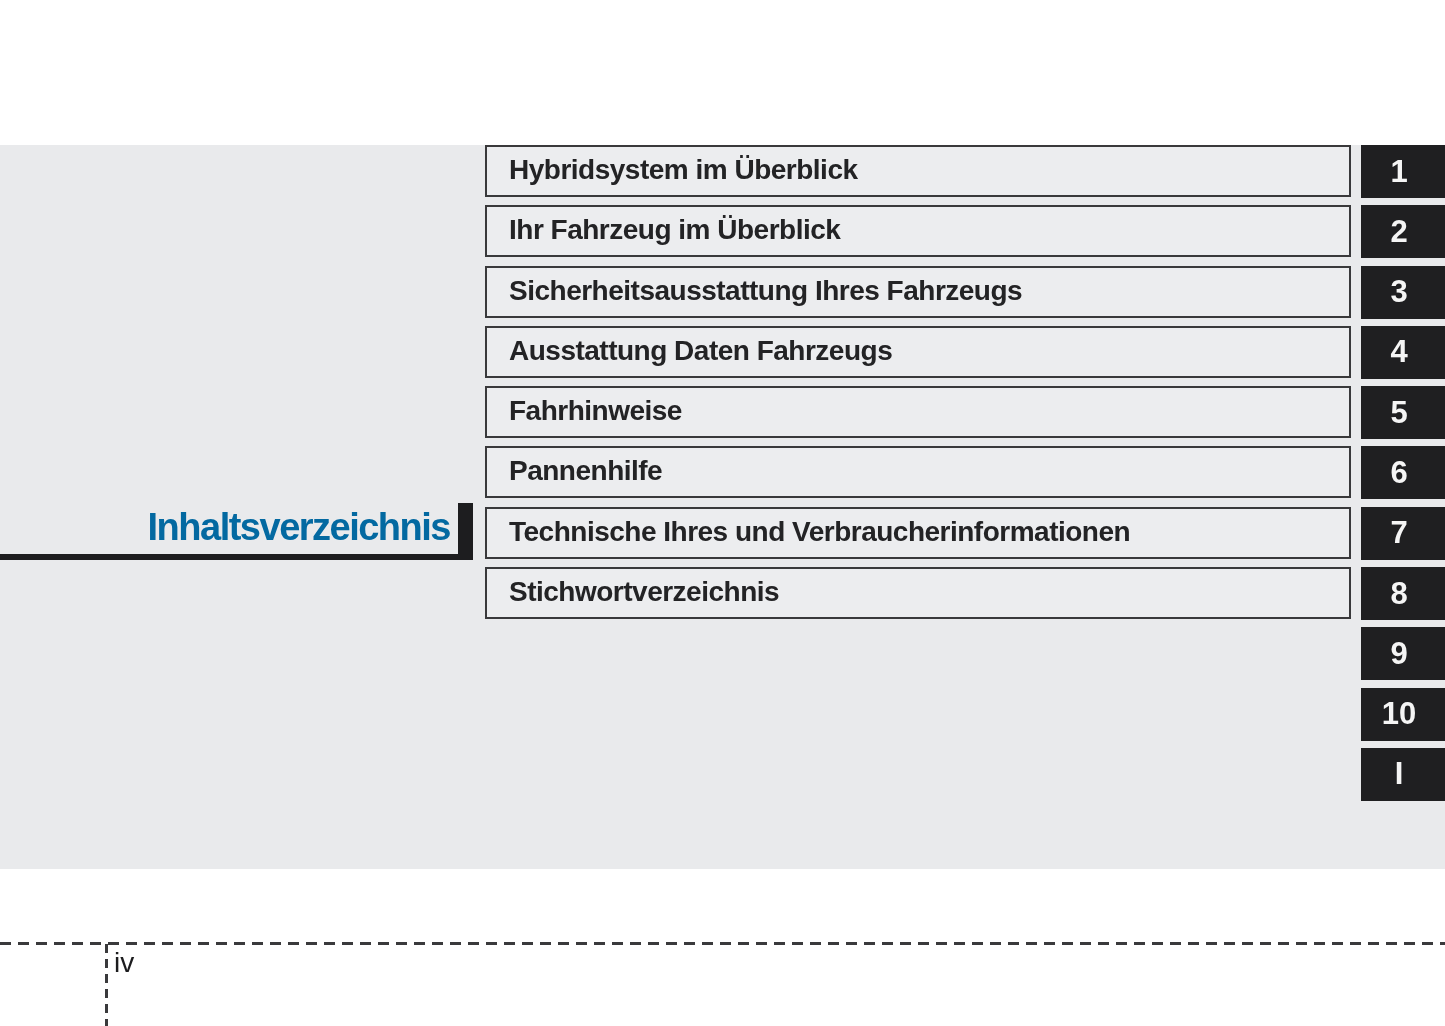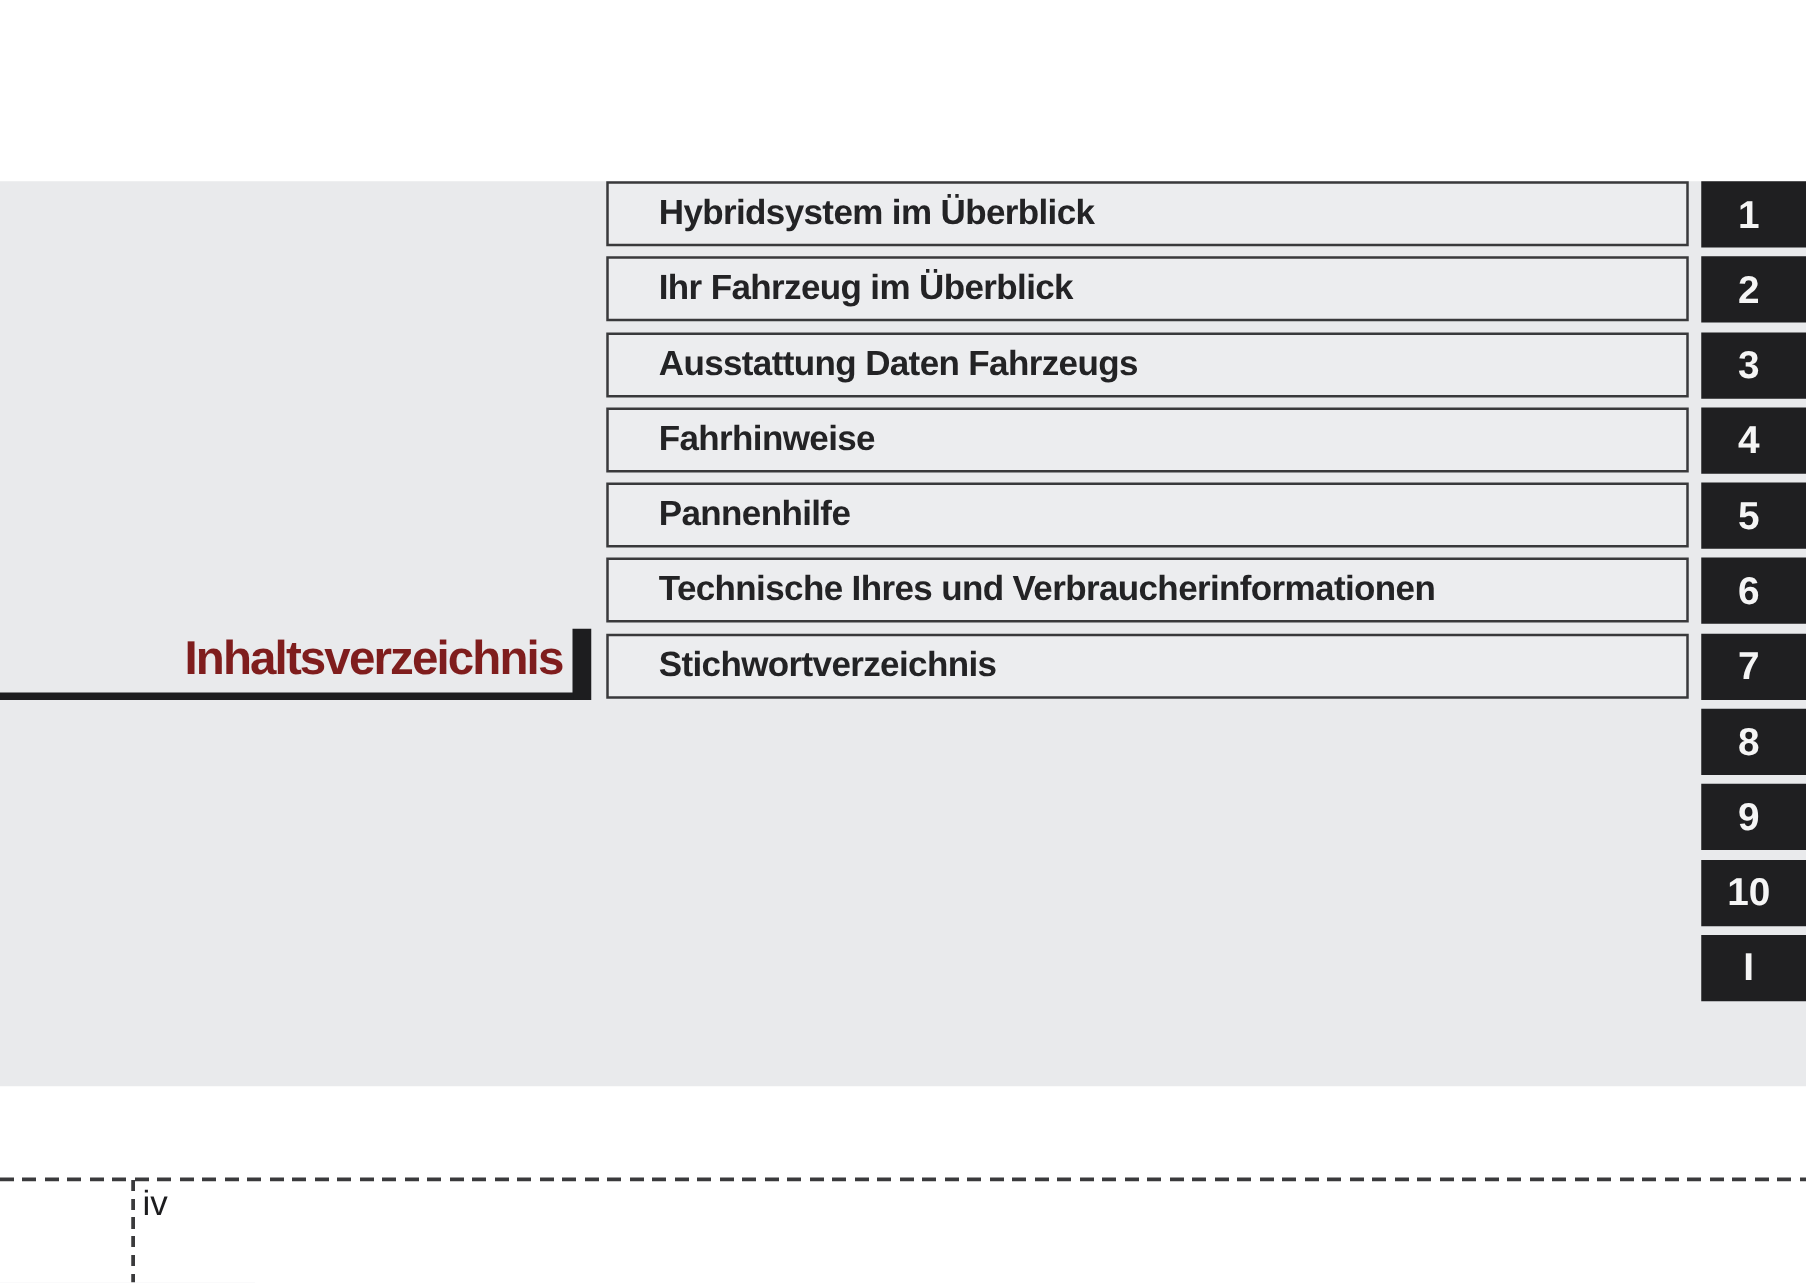--- a/index.html
+++ b/index.html
@@ -15,21 +15,21 @@
 
   
   .title-text {
     position: absolute;
     left: 0; top: 508px;
     width: 450px;
     text-align: right;
     font-size: 38px;
     font-weight: bold;
     letter-spacing: -1.5px;
-    color: #7f1d1d;
+    color: #0369a1;
     line-height: 1;
     white-space: nowrap;
   }
   .title-bar {
     position: absolute;
     left: 458px; top: 503px;
     width: 15px; height: 57px;
     background: #1d1d1f;
   }
   .title-underline {
@@ -45,21 +45,21 @@
     left: 485px; top: 145px;
     width: 866px;
     display: flex;
     flex-direction: column;
     gap: 8.3px;
   }
   .chapter-row {
     height: 52px;
     border: 2px solid #39393b;
     background: #ecedef;
-    padding: 7px 0 0 40px;
+    padding: 7px 0 0 22px;
     font-size: 28px;
     font-weight: bold;
     letter-spacing: -0.5px;
     color: #232325;
     line-height: 1.15;
     white-space: nowrap;
     overflow: hidden;
   }
 
   
@@ -110,20 +110,21 @@
 
 <div class="gray-band"></div>
 
 <div class="title-text">Inhaltsverzeichnis</div>
 <div class="title-bar"></div>
 <div class="title-underline"></div>
 
 <div class="chapters" id="chapters">
     <div class="chapter-row">Hybridsystem im Überblick</div>
     <div class="chapter-row">Ihr Fahrzeug im Überblick</div>
+    <div class="chapter-row">Sicherheitsausstattung Ihres Fahrzeugs</div>
     <div class="chapter-row">Ausstattung Daten Fahrzeugs</div>
     <div class="chapter-row">Fahrhinweise</div>
     <div class="chapter-row">Pannenhilfe</div>
     <div class="chapter-row">Technische Ihres und Verbraucherinformationen</div>
     <div class="chapter-row">Stichwortverzeichnis</div>
   </div>
 
 <div class="tabs" id="tabs">
     <div class="tab">1</div>
     <div class="tab">2</div>

